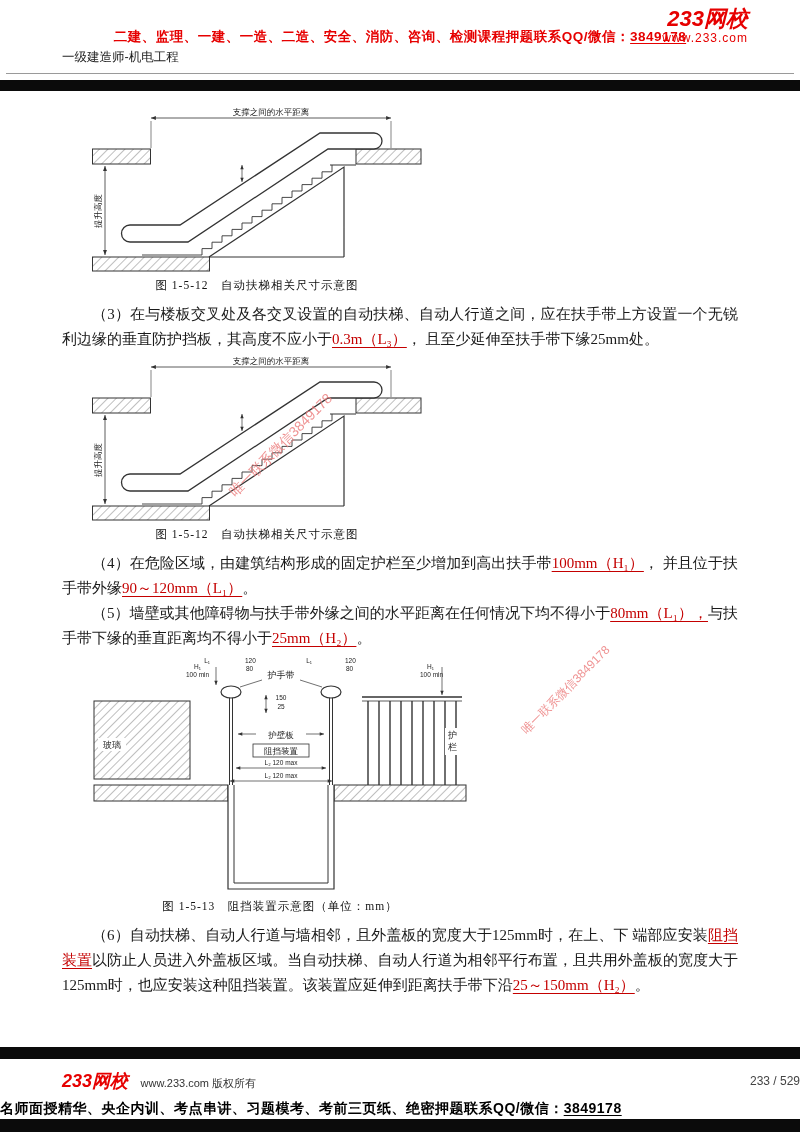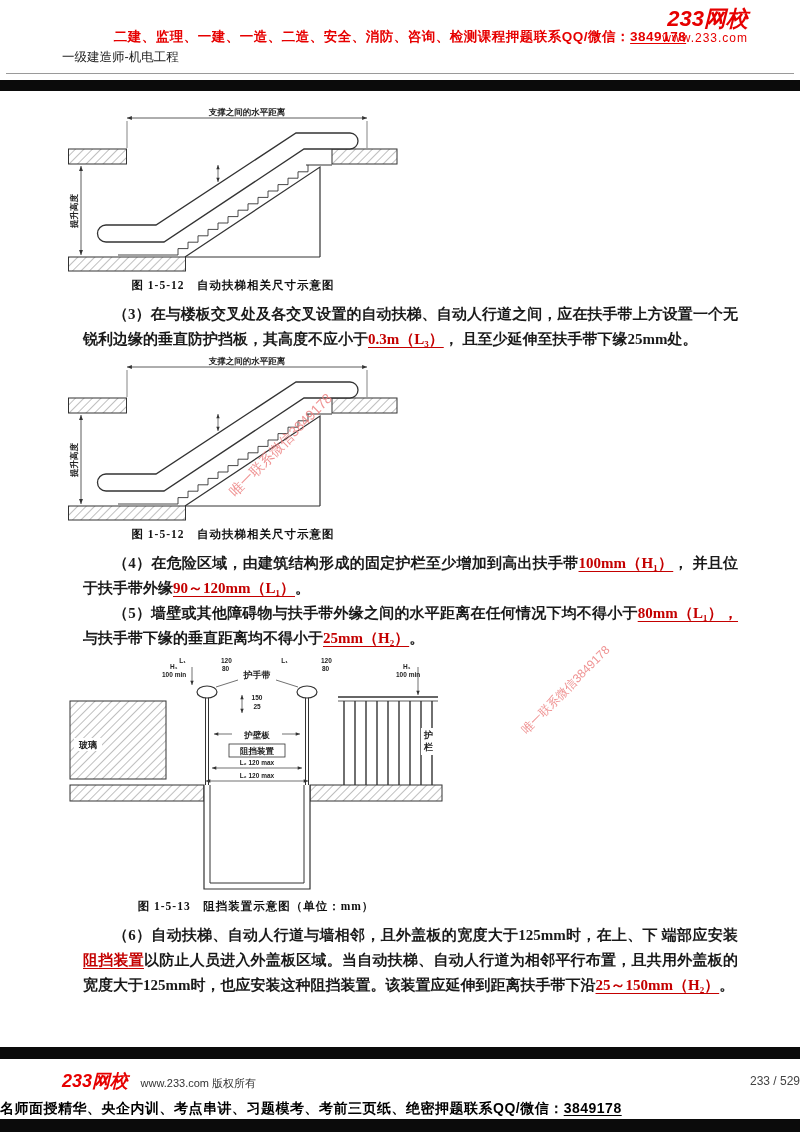--- a/index.html
+++ b/index.html
@@ -22,22 +22,22 @@
   }
   .logo-main { color:#e60000; font-weight:bold; font-style:italic; font-size:22px; line-height:22px; }
   .logo-sub  { color:#e60000; font-size:12px; letter-spacing:1px; margin-top:1px; }
   .course {
     margin:3px 0 0 62px; font-size:12.5px; color:#222;
     font-family:"Liberation Sans","DejaVu Sans",sans-serif;
   }
   .rule { border-top:1px solid #9a9a9a; margin:7px 6px 0 6px; }
   .bar-top { height:11px; background:#0b0b0b; margin-top:6px; }
   
-  .content { padding:12px 62px 0 38px; font-size:15px; line-height:25px; text-align:justify;font-weight:bold; }
-  .para { text-indent:2em;margin-left:45px; }
+  .content { padding:12px 62px 0 62px; font-size:15px; line-height:25px; text-align:justify; }
+  .para { text-indent:2em; }
   .seg-r  { color:#c40000; }
   .seg-ru { color:#c40000; text-decoration:underline; text-underline-offset:3px; }
   .fig { margin:2px 0 4px 30px; width:-moz-max-content; width:max-content; text-align:center; text-indent:0; }
   .fig-barrier { margin-left:28px; }
   figcaption { font-size:11.5px; color:#111; margin-top:1px; letter-spacing:1px; }
   .fig-svg { display:block; background:#fff; }
   .fig-svg text { font-family:"Liberation Sans","DejaVu Sans",sans-serif; }
   
   .wm {
     position:absolute; transform:rotate(-45deg); transform-origin:left top;

